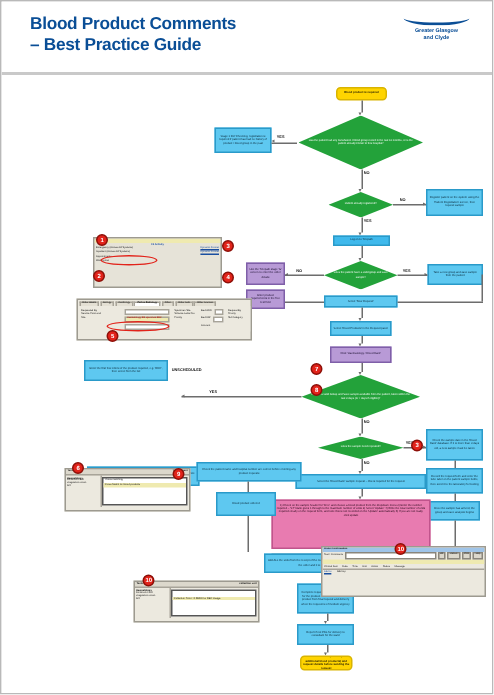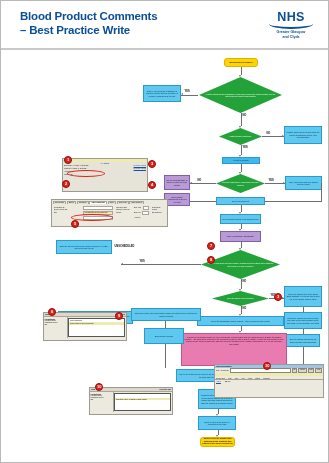--- a/index.html
+++ b/index.html
@@ -179,24 +179,23 @@
   }
 </style>
 </head>
 <body>
 
 <div id="poster">
 
   <div id="header">
     <div id="title">
       <span>Blood Product Comments</span>
-      <span class="l2">– Best Practice Write</span>
+      <span class="l2">– Best Practice Guide</span>
     </div>
     <div id="nhslogo">
-      <span class="nhs">NHS</span>
       <span class="swoosh"></span>
       <span class="sub">Greater Glasgow</span>
       <span class="sub">and Clyde</span>
     </div>
   </div>
 
   <div id="canvas">
 
     <div class="node term" style="left:223px;top:8px;width:34px;height:9px;">Blood product
 is required</div>

